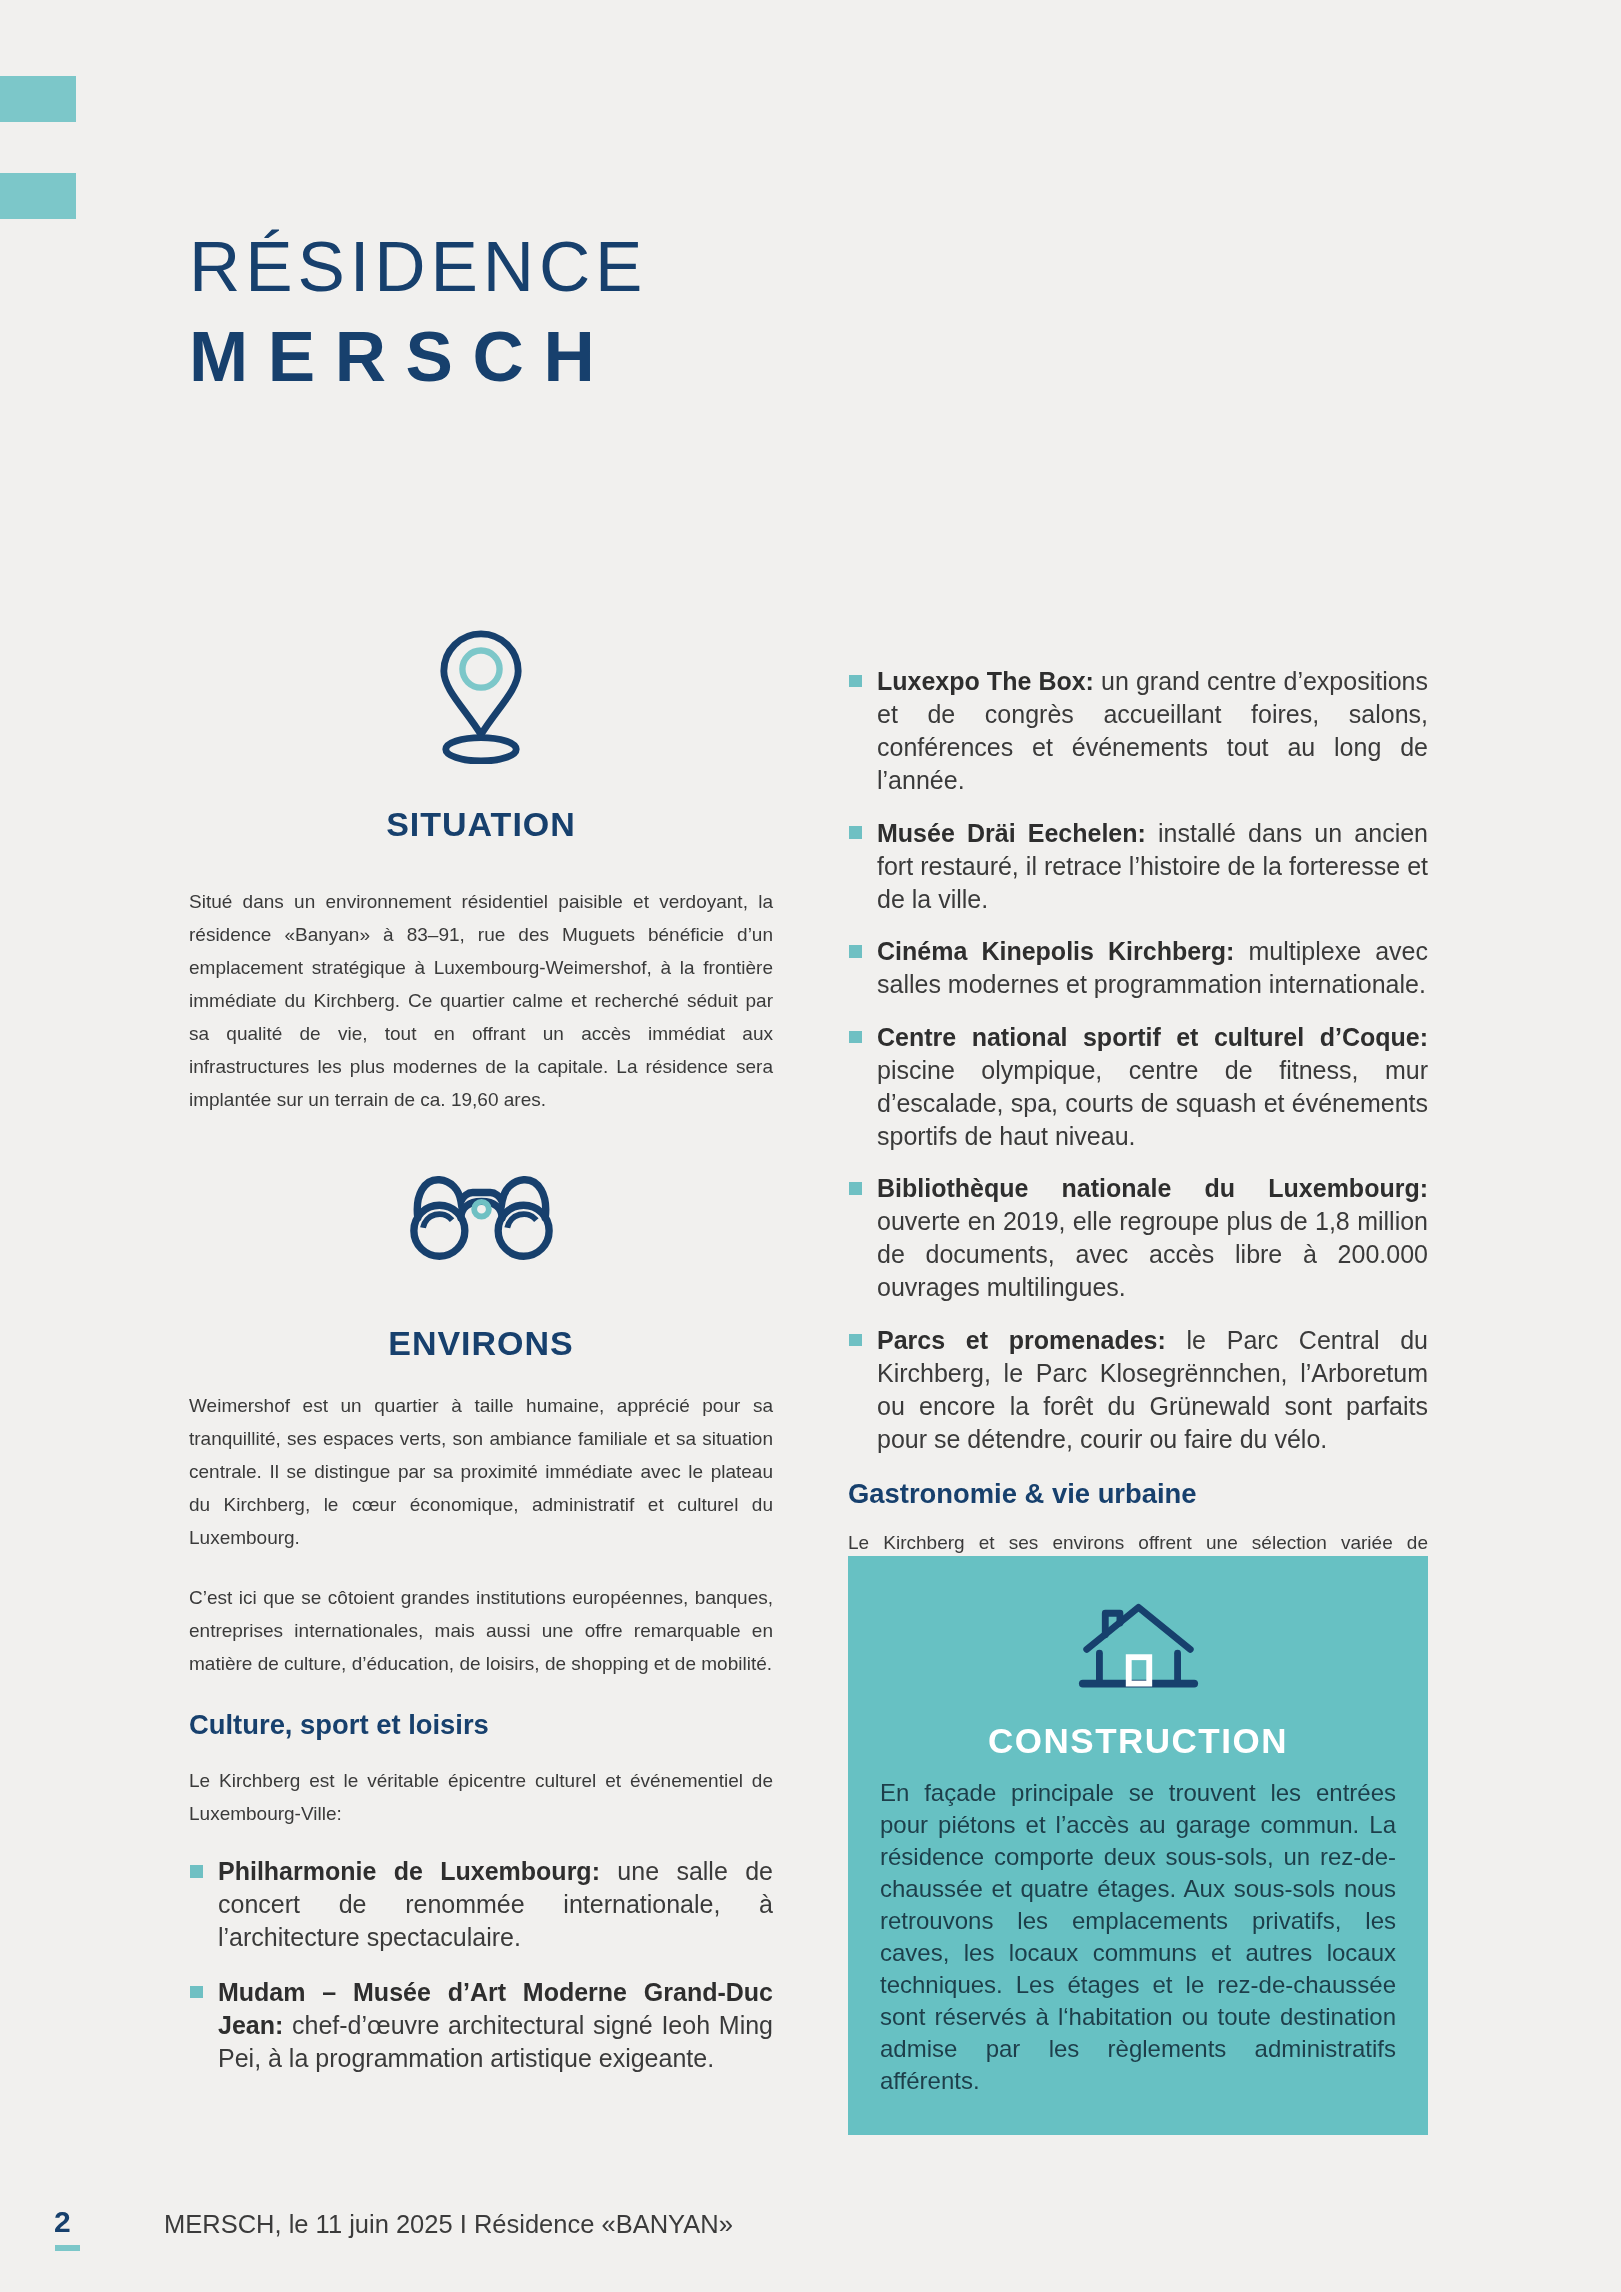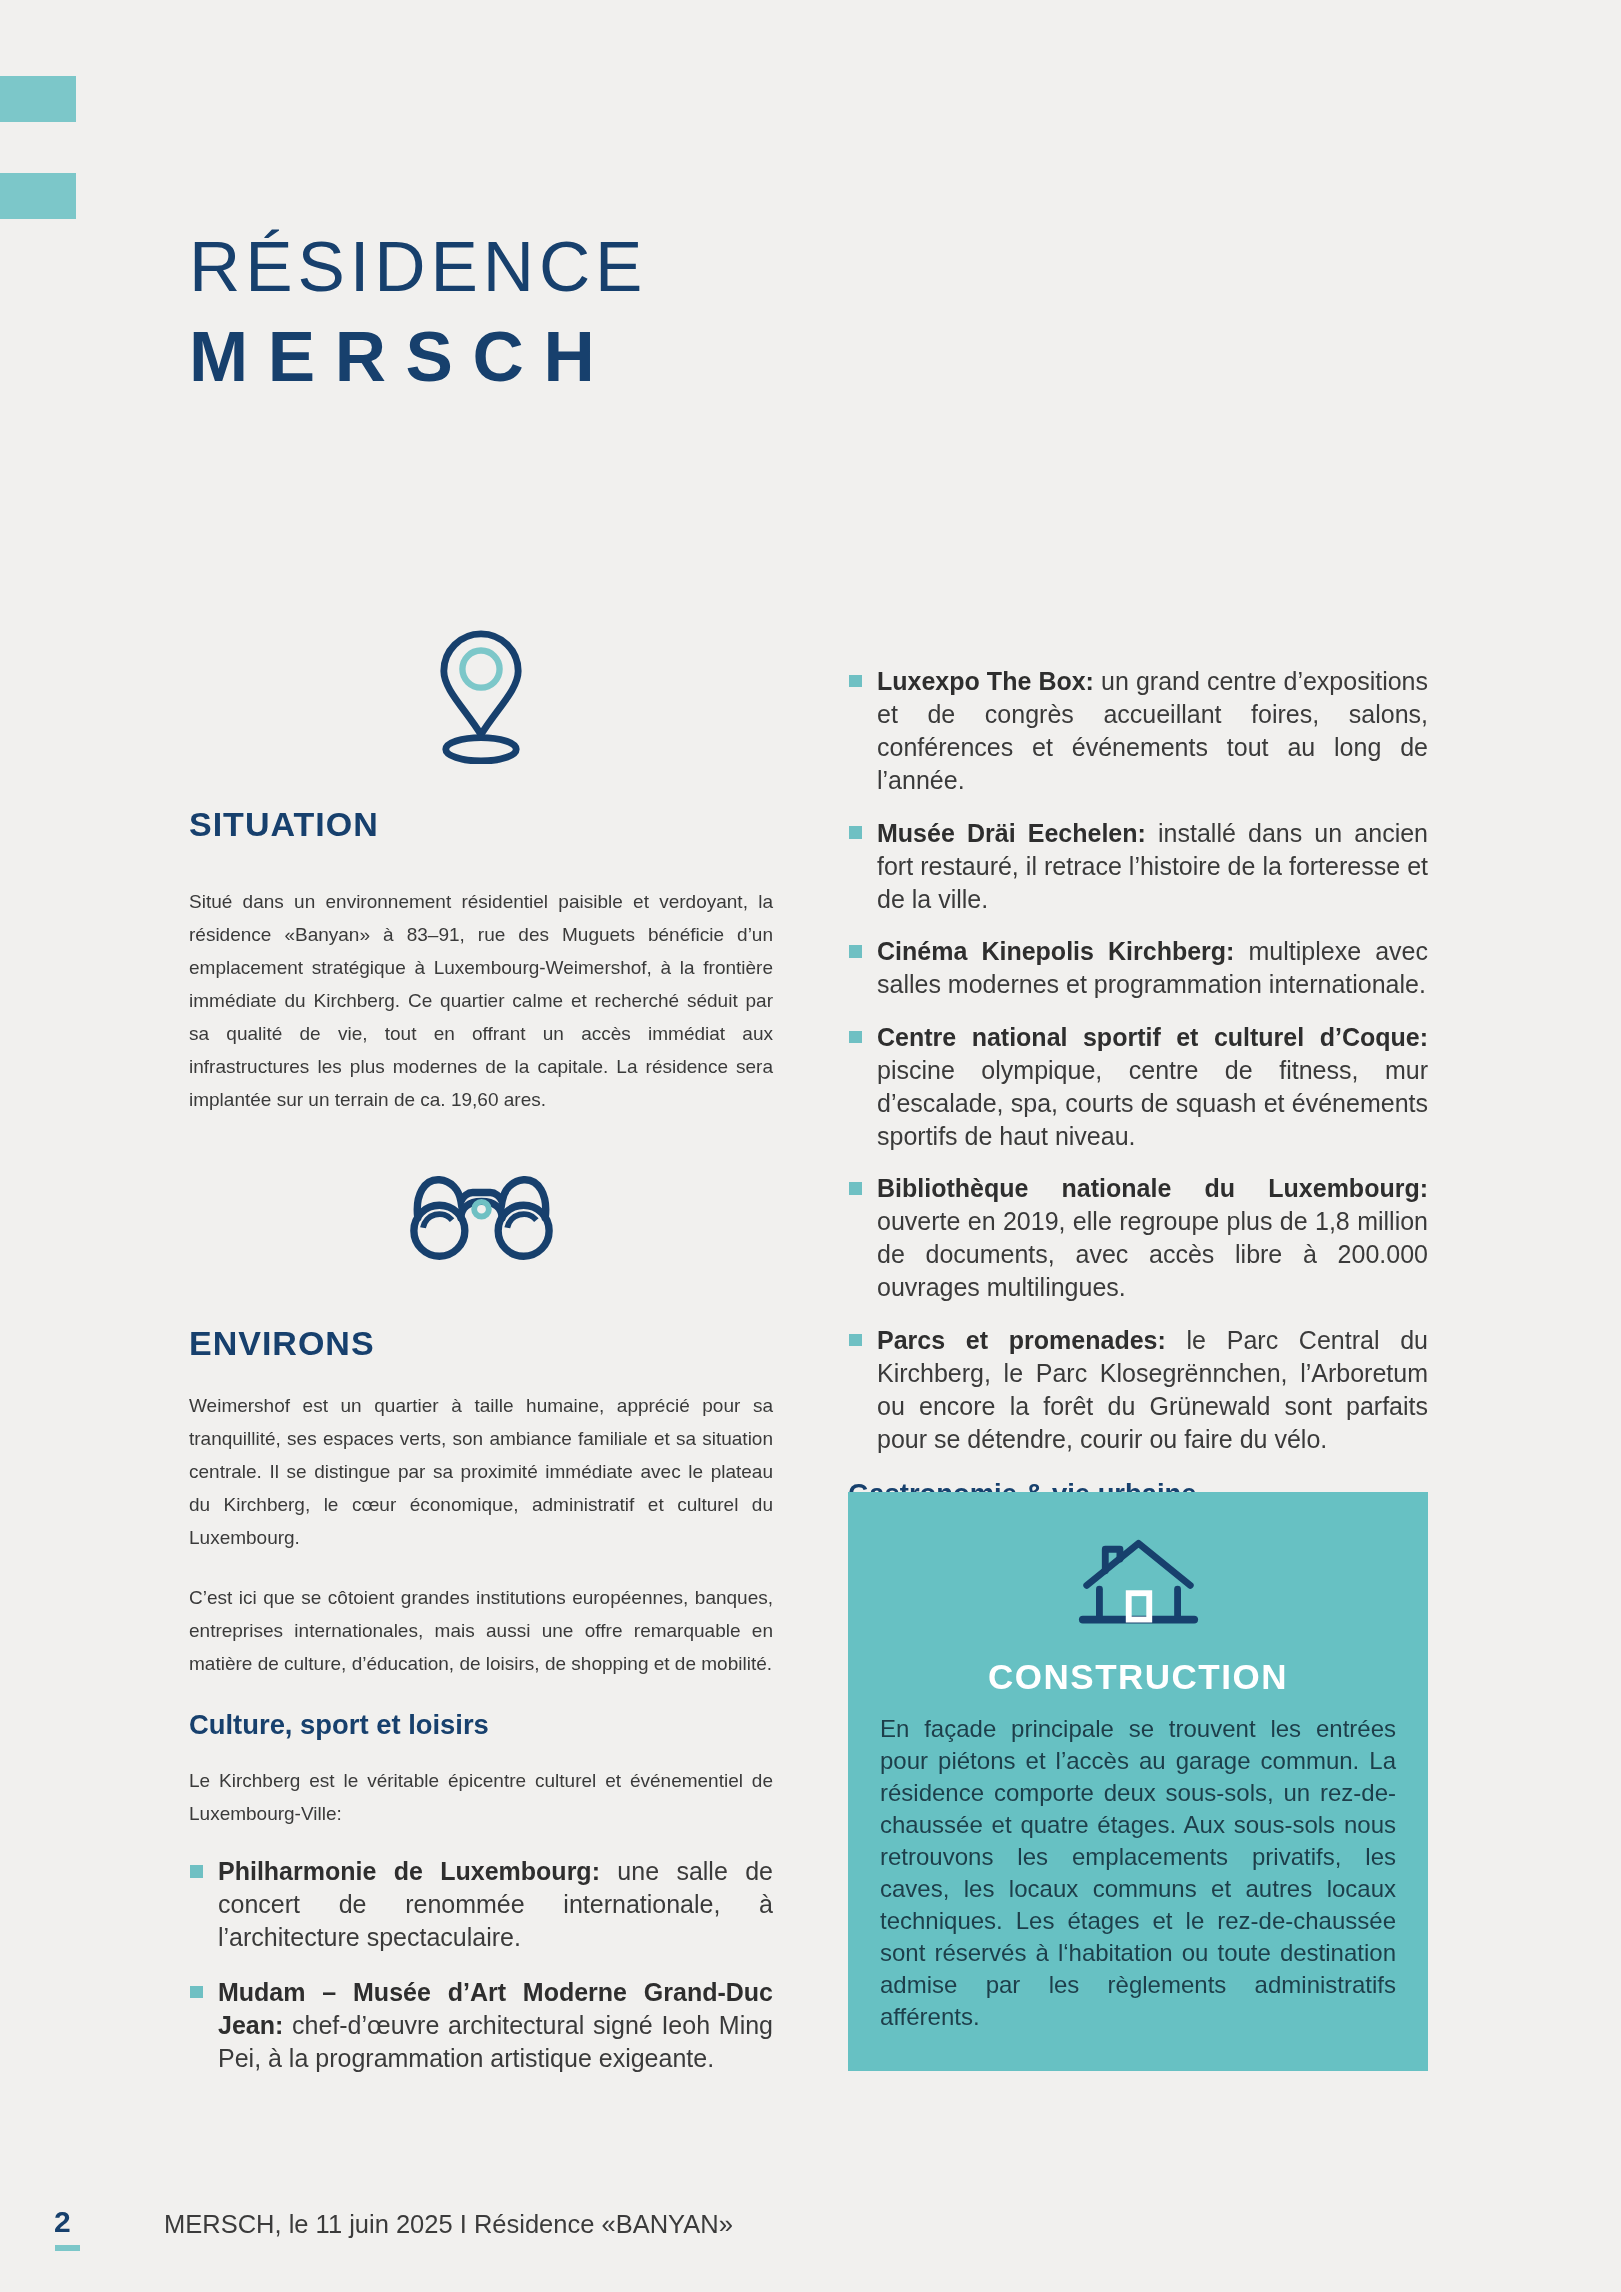--- a/index.html
+++ b/index.html
@@ -21,21 +21,21 @@
   .title-block{position:absolute;left:189px;top:231px;color:#17406d;}
   .title-line1{font-size:71px;font-weight:300;letter-spacing:4.9px;line-height:71px;}
   .title-line2{font-size:71px;font-weight:700;letter-spacing:19.6px;line-height:71px;margin-top:18.6px;}
 
   
   .col-left{position:absolute;left:189px;top:627px;width:584px;}
   .col-right{position:absolute;left:848px;top:665px;width:580px;}
 
   .icon-center{display:block;margin:0 auto;}
   .section-heading{
-    color:#17406d;font-weight:700;
+    text-align:center;color:#17406d;font-weight:700;
     font-size:34px;letter-spacing:1px;line-height:43px;
   }
   .situation-heading{margin-top:39px;}
   .environs-heading{margin-top:55px;}
   .body-text{
     font-size:19px;line-height:33px;text-align:justify;margin:0;
   }
   .situation-body{margin-top:39px;}
   .binoculars-wrap{margin-top:53px;}
   .environs-body1{margin-top:23.5px;}
@@ -55,21 +55,21 @@
   .bullet b{color:#2e2e2e;}
   .col-left .bullet.b1{margin-top:25.5px;}
   .col-left .bullet.b2{margin-top:21.6px;}
   .col-right .bullet{margin-bottom:19.6px;}
 
   .gastro-heading{margin-top:17.6px;}
   .gastro-body{margin-top:15.7px;}
 
   
   .construction-box{
-    position:absolute;left:848px;top:1492px;width:580px;height:579px;
+    position:absolute;left:848px;top:1556px;width:580px;height:579px;
     background:#67c1c3;box-sizing:border-box;padding:23.5px 32px 0 32px;
   }
   .construction-heading{
     text-align:center;color:#ffffff;font-weight:700;font-size:35px;
     letter-spacing:1.5px;line-height:41px;margin-top:11.8px;
   }
   .construction-body{
     margin-top:15.7px;font-size:24px;line-height:32px;text-align:justify;color:#1d3e4a;
   }
 

